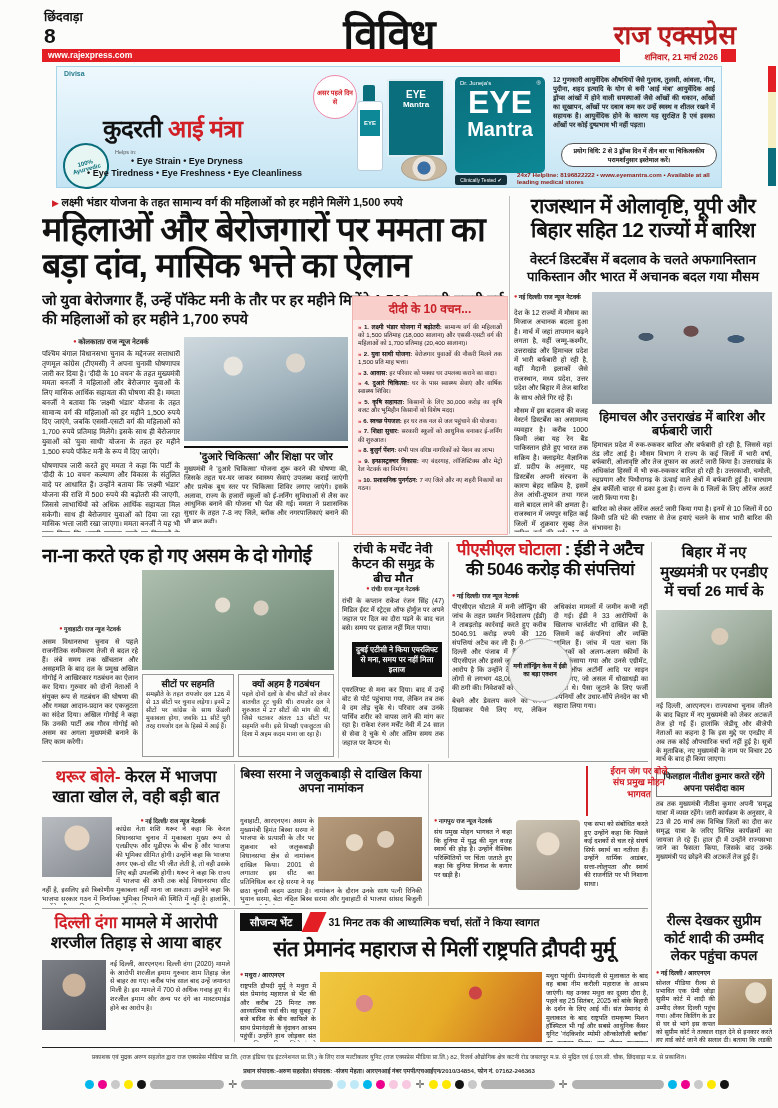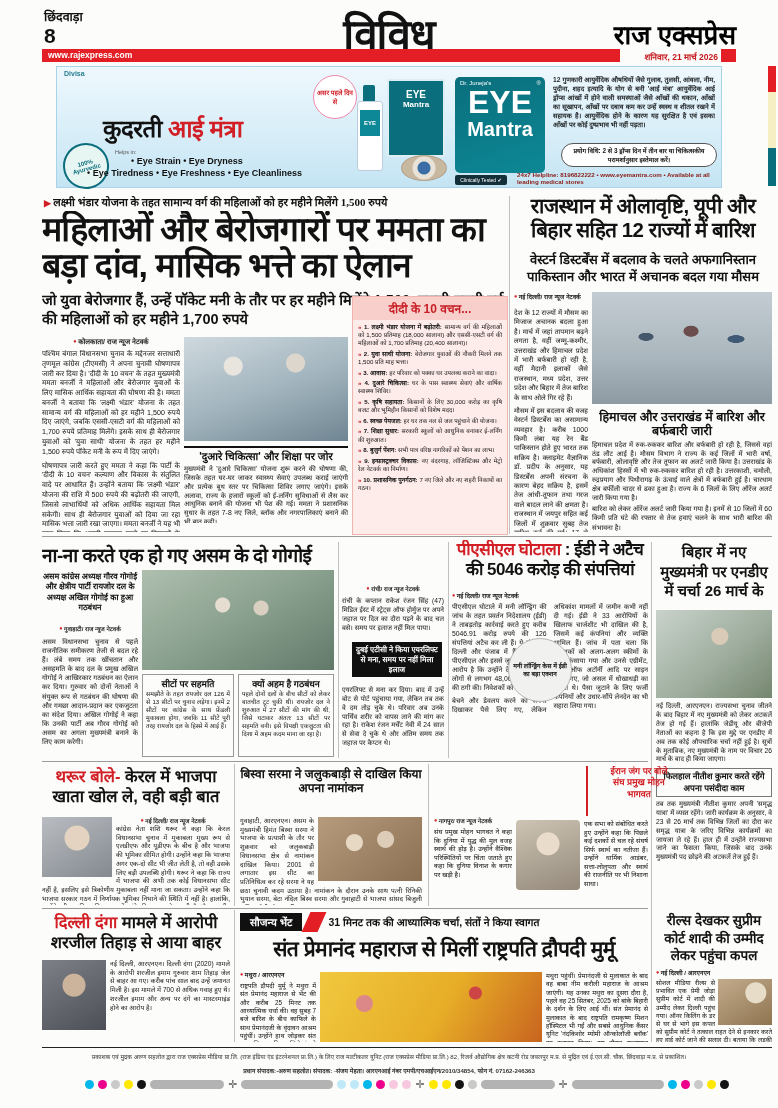--- a/index.html
+++ b/index.html
@@ -12,21 +12,21 @@
   .b{font-weight:bold;}
   .red{color:#d21f26;}
   .hr{background:#9a9a9a;height:1px;}
   .vr{background:#c0c0c0;width:1px;}
   .byline{font-size:7px;font-weight:bold;color:#222;}
   .byline::before{content:"● ";color:#d21f26;font-size:5.5px;vertical-align:1px;}
   .photo{background:#9aa7ad;}
   p{margin:0 0 4px 0;}
   
   .section-title{font-size:42px;font-weight:bold;letter-spacing:-1px;}
-  .brand{font-size:26px;font-weight:bold;color:#000000;}
+  .brand{font-size:26px;font-weight:bold;color:#b91c1c;}
   .redbar{background:#e31e24;color:#fff;font-size:8.5px;font-weight:bold;line-height:13px;padding-left:6px;}
   
   .ad{background:linear-gradient(180deg,#eef8fd 0%,#d2ebf7 70%,#c4e4f3 100%);border:1px solid #a8d4ea;}
   .ad-logo{background:linear-gradient(160deg,#0a6e7c,#0d8896);border-radius:5px;color:#fff;}
   .pill{border:1px solid #555;border-radius:12px;}
   .didi{background:#fdecea;border:1px solid #f0b3ae;}
   .didi-title{background:#f9cfcb;color:#c81e25;font-weight:bold;font-size:12px;text-align:center;padding:3px 0;}
   .didi-item{font-size:6.15px;line-height:1.32;margin-bottom:2.5px;text-align:justify;}
   .didi-item .lb{font-weight:bold;}
   .didi-item::before{content:"» ";color:#c81e25;font-weight:bold;}
@@ -97,21 +97,21 @@
     <div class="abs jt b" style="left:496px;top:8px;width:162px;height:64px;font-size:6.7px;line-height:1.35;color:#25292b;overflow:hidden;">12 गुणकारी आयुर्वेदिक औषधियों जैसे गुलाब, तुलसी, आंवला, नीम, पुदीना, शहद इत्यादि के योग से बनी 'आई मंत्रा' आयुर्वेदिक आई ड्रॉप्स आंखों में होने वाली समस्याओं जैसे आँखों की थकान, आँखों का सूखापन, आँखों पर दबाव कम कर उन्हें स्वस्थ व शीतल रखने में सहायक है। आयुर्वेदिक होने के कारण यह सुरक्षित है एवं इसका आँखों पर कोई दुष्प्रभाव भी नहीं पड़ता।</div>
     <div class="abs pill ctr b" style="left:504px;top:76px;width:146px;font-size:6.4px;padding:2px 4px;background:#fff;">प्रयोग विधि: 2 से 3 ड्रॉप्स दिन में तीन बार या चिकित्सकीय परामर्शानुसार इस्तेमाल करें।</div>
     <div class="abs b" style="left:460px;top:104px;width:200px;font-size:6.2px;color:#8a1a12;">24x7 Helpline: 8196822222 • www.eyemantra.com • Available at all leading medical stores</div>
   </div>
   <div class="abs" style="left:768px;top:66px;width:8px;height:120px;">
     <div style="height:26px;background:#e31e24;"></div>
     <div style="height:56px;background:#f6efc4;"></div>
     <div style="height:38px;background:#0a6e7c;"></div>
   </div>
 
-  <div class="abs kicker" style="left:44px;top:194px;width:464px;font-family:Liberation Serif, serif;">लक्ष्मी भंडार योजना के तहत सामान्य वर्ग की महिलाओं को हर महीने मिलेंगे 1,500 रुपये</div>
+  <div class="abs kicker" style="left:52px;top:194px;width:464px;">लक्ष्मी भंडार योजना के तहत सामान्य वर्ग की महिलाओं को हर महीने मिलेंगे 1,500 रुपये</div>
   <div class="abs b ovh" style="left:42px;top:211px;width:466px;height:78px;font-size:34px;line-height:1.07;letter-spacing:-1px;">महिलाओं और बेरोजगारों पर ममता का बड़ा दांव, मासिक भत्ते का ऐलान</div>
   <div class="abs b ovh" style="left:42px;top:291px;width:464px;height:42px;font-size:14.5px;line-height:1.3;">जो युवा बेरोजगार हैं, उन्हें पॉकेट मनी के तौर पर हर महीने मिलेंगे 1,500, एससी-एसटी वर्ग की महिलाओं को हर महीने 1,700 रुपये</div>
   <div class="abs byline ctr" style="left:42px;top:337px;width:138px;">कोलकाता/ राज न्यूज नेटवर्क</div>
   <div class="abs jt ovh" style="left:42px;top:350px;width:138px;height:182px;font-size:7.1px;line-height:1.38;">
     <p>पश्चिम बंगाल विधानसभा चुनाव के मद्देनजर सत्ताधारी तृणमूल कांग्रेस (टीएमसी) ने अपना चुनावी घोषणापत्र जारी कर दिया है। 'दीदी के 10 वचन' के तहत मुख्यमंत्री ममता बनर्जी ने महिलाओं और बेरोजगार युवाओं के लिए मासिक आर्थिक सहायता की घोषणा की है। ममता बनर्जी ने बताया कि 'लक्ष्मी भंडार' योजना के तहत सामान्य वर्ग की महिलाओं को हर महीने 1,500 रुपये दिए जाएंगे, जबकि एससी-एसटी वर्ग की महिलाओं को 1,700 रुपये प्रतिमाह मिलेंगे। इसके साथ ही बेरोजगार युवाओं को 'युवा साथी' योजना के तहत हर महीने 1,500 रुपये पॉकेट मनी के रूप में दिए जाएंगे।</p>
     <p>घोषणापत्र जारी करते हुए ममता ने कहा कि पार्टी के 'दीदी के 10 वचन' कल्याण और विकास के संतुलित वादे पर आधारित हैं। उन्होंने बताया कि 'लक्ष्मी भंडार' योजना की राशि में 500 रुपये की बढ़ोतरी की जाएगी, जिससे लाभार्थियों को अधिक आर्थिक सहायता मिल सकेगी। साथ ही बेरोजगार युवाओं को दिया जा रहा मासिक भत्ता जारी रखा जाएगा। ममता बनर्जी ने यह भी वादा किया कि अगली सरकार बनने पर किसानों के लिए 30,000 करोड़ रुपये का अलग कृषि बजट पेश किया जाएगा, जिसमें भूमिहीन किसानों को भी शामिल किया जाएगा।</p>
   </div>
   <div class="abs photo" style="left:184px;top:337px;width:164px;height:104px;background:
       radial-gradient(circle at 30% 28%,#e8e4de 0 9px,transparent 10px),
       radial-gradient(circle at 68% 25%,#dcd6cc 0 9px,transparent 10px),
@@ -152,37 +152,37 @@
       linear-gradient(180deg,#c3ccd2 0%,#a9b5bc 60%,#8d9aa2 100%);"></div>
   <div class="abs" style="left:592px;top:408px;width:180px;height:94px;">
     <div class="b ctr" style="font-size:12.5px;line-height:1.15;margin:2px 0;">हिमाचल और उत्तराखंड में बारिश और बर्फबारी जारी</div>
     <div class="jt ovh" style="font-size:6.8px;line-height:1.3;height:60px;">हिमाचल प्रदेश में रुक-रुककर बारिश और बर्फबारी हो रही है, जिससे वहां ठंड लौट आई है। मौसम विभाग ने राज्य के कई जिलों में भारी वर्षा, बर्फबारी, ओलावृष्टि और तेज तूफान का अलर्ट जारी किया है। उत्तराखंड के अधिकांश हिस्सों में भी रुक-रुककर बारिश हो रही है। उत्तरकाशी, चमोली, रुद्रप्रयाग और पिथौरागढ़ के ऊंचाई वाले क्षेत्रों में बर्फबारी हुई है। चारधाम क्षेत्र बर्फीली चादर से ढका हुआ है। राज्य के 6 जिलों के लिए ऑरेंज अलर्ट जारी किया गया है।</div>
   </div>
   <div class="abs jt ovh" style="left:592px;top:504px;width:180px;height:28px;font-size:6.9px;line-height:1.36;">बारिश को लेकर ऑरेंज अलर्ट जारी किया गया है। इनमें से 10 जिलों में 60 किमी प्रति घंटे की रफ्तार से तेज हवाएं चलने के साथ भारी बारिश की संभावना है।</div>
 
   <div class="abs hr" style="left:42px;top:536px;width:730px;"></div>
 
   <div class="abs b ovh" style="left:42px;top:542px;width:292px;height:25px;font-size:19px;letter-spacing:-0.5px;">ना-ना करते एक हो गए असम के दो गोगोई</div>
-  <div class="abs b ctr ovh" style="left:42px;top:572px;width:96px;height:50px;font-size:8px;line-height:1.3;">असम कांग्रेस अध्यक्ष गौरव गोगोई और क्षेत्रीय पार्टी रायजोर दल के अध्यक्ष अखिल गोगोई का हुआ गठबंधन</div>
   <div class="abs byline ctr" style="left:42px;top:625px;width:96px;font-size:6px;">गुवाहाटी/ राज न्यूज नेटवर्क</div>
   <div class="abs jt ovh" style="left:42px;top:637px;width:96px;height:120px;font-size:6.8px;line-height:1.34;">असम विधानसभा चुनाव से पहले राजनीतिक समीकरण तेजी से बदल रहे हैं। लंबे समय तक खींचतान और असहमति के बाद दल के प्रमुख अखिल गोगोई ने आखिरकार गठबंधन का ऐलान कर दिया। गुरुवार को दोनों नेताओं ने संयुक्त रूप से गठबंधन की घोषणा की और गमछा आदान-प्रदान कर एकजुटता का संदेश दिया। अखिल गोगोई ने कहा कि उनकी पार्टी अब गौरव गोगोई को असम का अगला मुख्यमंत्री बनाने के लिए काम करेगी।</div>
   <div class="abs photo" style="left:142px;top:570px;width:192px;height:100px;background:
       radial-gradient(circle at 42% 35%,#e5ddd0 0 7px,transparent 8px),
       radial-gradient(circle at 62% 38%,#d9d0c2 0 7px,transparent 8px),
       linear-gradient(150deg,#aebfae 0%,#8aa08e 50%,#62796a 100%);"></div>
   <div class="abs" style="left:142px;top:674px;width:92px;height:83px;border:1px solid #999;padding:2px 3px;box-sizing:border-box;">
     <div class="b ctr" style="font-size:9px;">सीटों पर सहमति</div>
     <div class="jt ovh" style="font-size:6.2px;line-height:1.3;height:62px;">समझौते के तहत रायजोर दल 126 में से 13 सीटों पर चुनाव लड़ेगा। इनमें 2 सीटों पर कांग्रेस के साथ फ्रेंडली मुकाबला होगा, जबकि 11 सीटें पूरी तरह रायजोर दल के हिस्से में आई हैं।</div>
   </div>
   <div class="abs" style="left:238px;top:674px;width:96px;height:83px;border:1px solid #999;padding:2px 3px;box-sizing:border-box;">
     <div class="b ctr" style="font-size:9px;">क्यों अहम है गठबंधन</div>
     <div class="jt ovh" style="font-size:6.2px;line-height:1.3;height:62px;">पहले दोनों दलों के बीच सीटों को लेकर बातचीत टूट चुकी थी। रायजोर दल ने शुरुआत में 27 सीटों की मांग की थी, जिसे घटाकर अंततः 13 सीटों पर सहमति बनी। इसे विपक्षी एकजुटता की दिशा में अहम कदम माना जा रहा है।</div>
   </div>
   <div class="abs vr" style="left:338px;top:542px;height:216px;"></div>
 
+  <div class="abs b ctr ovh" style="left:342px;top:542px;width:102px;height:40px;font-size:12.5px;line-height:1.2;">रांची के मर्चेंट नेवी कैप्टन की समुद्र के बीच मौत</div>
   <div class="abs byline ctr" style="left:342px;top:585px;width:102px;font-size:6px;">रांची/ राज न्यूज नेटवर्क</div>
   <div class="abs jt ovh" style="left:342px;top:597px;width:102px;height:44px;font-size:6.7px;line-height:1.32;">रांची के कप्तान राकेश रंजन सिंह (47) मिडिल ईस्ट में स्ट्रेट्स ऑफ होर्मुज पर अपने जहाज पर दिल का दौरा पड़ने के बाद चल बसे। समय पर इलाज नहीं मिल पाया।</div>
   <div class="abs blackbox" style="left:352px;top:642px;width:84px;font-size:7.5px;line-height:1.3;padding:3px 3px;">दुबई एटीसी ने किया एयरलिफ्ट से मना, समय पर नहीं मिला इलाज</div>
   <div class="abs jt ovh" style="left:342px;top:686px;width:102px;height:70px;font-size:6.7px;line-height:1.32;">एयरलिफ्ट से मना कर दिया। बाद में उन्हें बोट से पोर्ट पहुंचाया गया, लेकिन तब तक वे दम तोड़ चुके थे। परिवार अब उनके पार्थिव शरीर को वापस लाने की मांग कर रहा है। राकेश रंजन मर्चेंट नेवी में 24 साल से सेवा दे चुके थे और अंतिम समय तक जहाज पर कैप्टन थे।</div>
   <div class="abs vr" style="left:448px;top:542px;height:216px;"></div>
 
   <div class="abs b ctr ovh" style="left:452px;top:540px;width:196px;height:48px;font-size:17px;line-height:1.15;letter-spacing:-0.5px;">
     <span class="red">पीएसीएल घोटाला</span><span> : ईडी ने अटैच की 5046 करोड़ की संपत्तियां</span>
   </div>
   <div class="abs byline" style="left:452px;top:591px;width:130px;font-size:6.2px;">नई दिल्ली/ राज न्यूज नेटवर्क</div>

